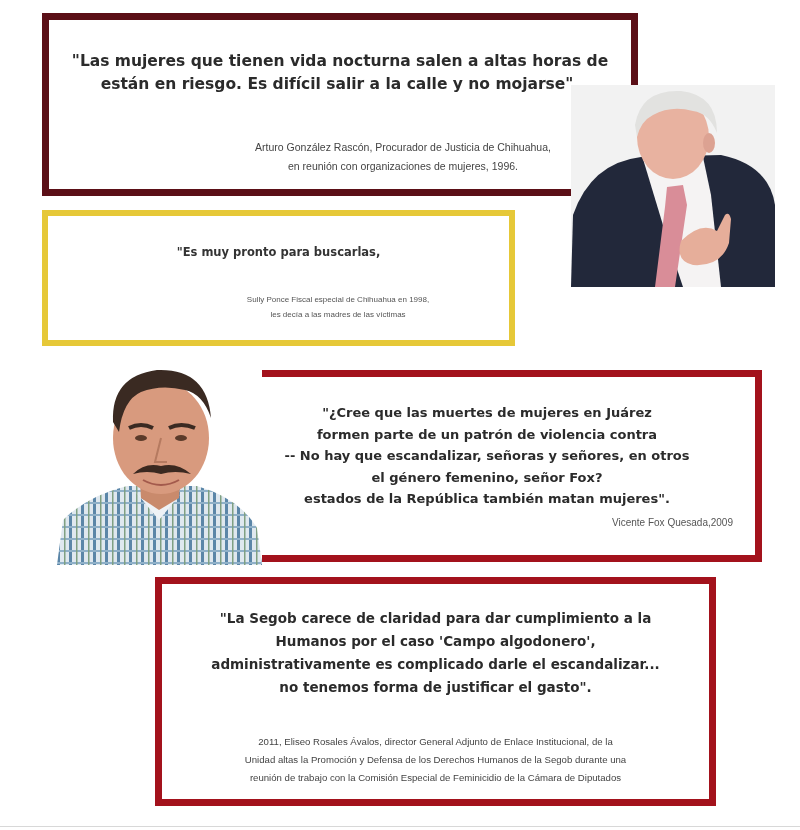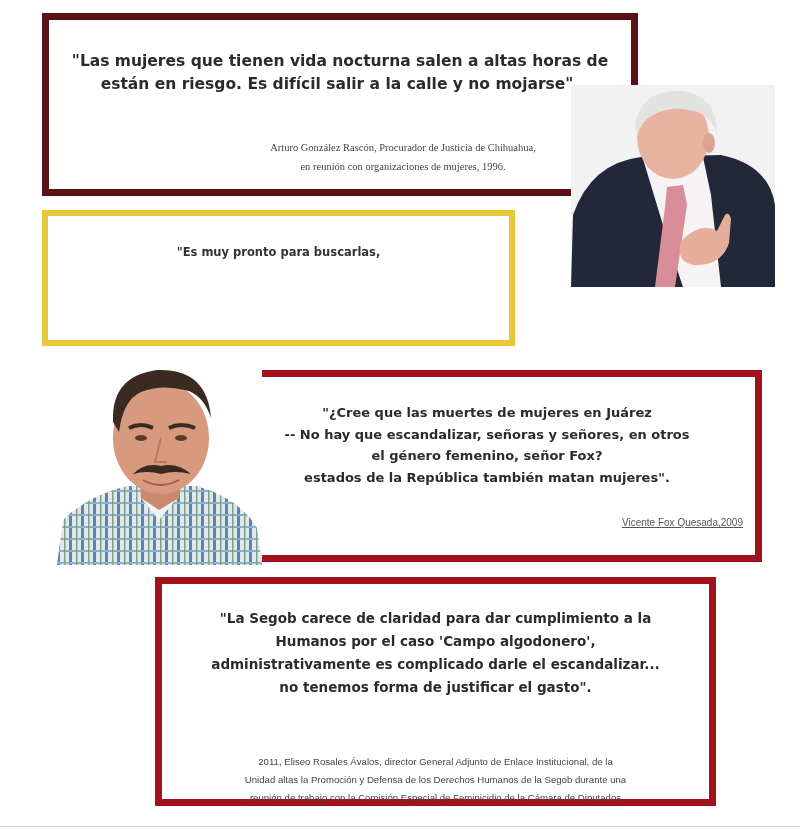--- a/index.html
+++ b/index.html
@@ -9,36 +9,36 @@
     font-family: "DejaVu Sans", sans-serif;
   }
   .box { position: absolute; box-sizing: border-box; background: #fff; text-align: center; }
   .quote { color: #2b2b2b; font-weight: bold; }
   .attrib { color: #444; }
   .photo { position: absolute; overflow: hidden; }
 
   
   #box1 { left: 42px; top: 13px; width: 596px; height: 183px; border: 7px solid #5b0f17; }
   #box1 .quote { position: absolute; left: 0; right: 0; top: 30px; font-size: 15.5px; line-height: 23px; }
-  #box1 .attrib { position: absolute; right: 18px; top: 118px; width: 420px; font-size: 10.5px; line-height: 19px; text-align: center; font-family: Liberation Serif, serif; }
+  #box1 .attrib { position: absolute; right: 18px; top: 118px; width: 420px; font-size: 10.5px; line-height: 19px; text-align: center; font-family: Liberation Sans, sans-serif; }
 
   
   #box2 { left: 42px; top: 210px; width: 473px; height: 136px; border: 6px solid #e6c838; }
   #box2 .quote { position: absolute; left: 0; right: 0; top: 26px; font-size: 11.5px; line-height: 20px; font-weight: bold; color: #333; }
   #box2 .attrib { position: absolute; left: 150px; width: 280px; top: 76px; font-size: 8px; line-height: 15px; text-align: center; font-family: "Liberation Sans", sans-serif; color: #555; }
 
   
   #box3 { left: 212px; top: 370px; width: 550px; height: 192px; border: 7px solid #a3121c; }
   #box3 .quote { position: absolute; left: 0; right: 0; top: 25px; font-size: 13px; line-height: 21.5px; }
-  #box3 .attrib { position: absolute; right: 12px; top: 140px; font-size: 10px; font-family: "Liberation Sans", sans-serif; color: #555; text-decoration: underline; }
+  #box3 .attrib { position: absolute; right: 22px; top: 140px; font-size: 10px; font-family: "Liberation Sans", sans-serif; color: #555; }
 
   
   #box4 { left: 155px; top: 577px; width: 561px; height: 229px; border: 7px solid #a3121c; }
   #box4 .quote { position: absolute; left: 0; right: 0; top: 23px; font-size: 13.5px; line-height: 23px; }
-  #box4 .attrib { position: absolute; left: 6px; right: 6px; top: 149px; font-size: 9.6px; line-height: 18px; font-family: "Liberation Sans", sans-serif; color: #444; margin-top: 20px; }
+  #box4 .attrib { position: absolute; left: 6px; right: 6px; top: 149px; font-size: 9.6px; line-height: 18px; font-family: "Liberation Sans", sans-serif; color: #444; }
 
   
   #photo1 { left: 571px; top: 85px; width: 204px; height: 202px; background: #f4f4f4; }
   
   #photo2 { left: 57px; top: 358px; width: 205px; height: 207px; background: #fff; }
 
   #bottom-line { position: absolute; left: 0; top: 826px; width: 800px; height: 1px; background: #d8d8d8; }
 </style>
 </head>
 <body>
@@ -51,25 +51,30 @@
   <div class="attrib">
     <div>Arturo González Rascón, Procurador de Justicia de Chihuahua,</div>
     <div>en reunión con organizaciones de mujeres, 1996.</div>
   </div>
 </div>
 
 <div id="box2" class="box">
   <div class="quote">
     <div>"Es muy pronto para buscarlas,</div>
   </div>
+  <div class="attrib">
+    <div>Sully Ponce Fiscal especial de Chihuahua en 1998,</div>
+    <div>les decía a las madres de las víctimas</div>
+  </div>
 </div>
 
 <div id="box3" class="box">
   <div class="quote">
     <div>"¿Cree que las muertes de mujeres en Juárez</div>
+    <div>formen parte de un patrón de violencia contra</div>
     <div>-- No hay que escandalizar, señoras y señores, en otros</div>
     <div>el género femenino, señor Fox?</div>
     <div>estados de la República también matan mujeres".</div>
   </div>
   <div class="attrib">Vicente Fox Quesada,2009</div>
 </div>
 
 <div id="box4" class="box">
   <div class="quote">
     <div>"La Segob carece de claridad para dar cumplimiento a la</div>

